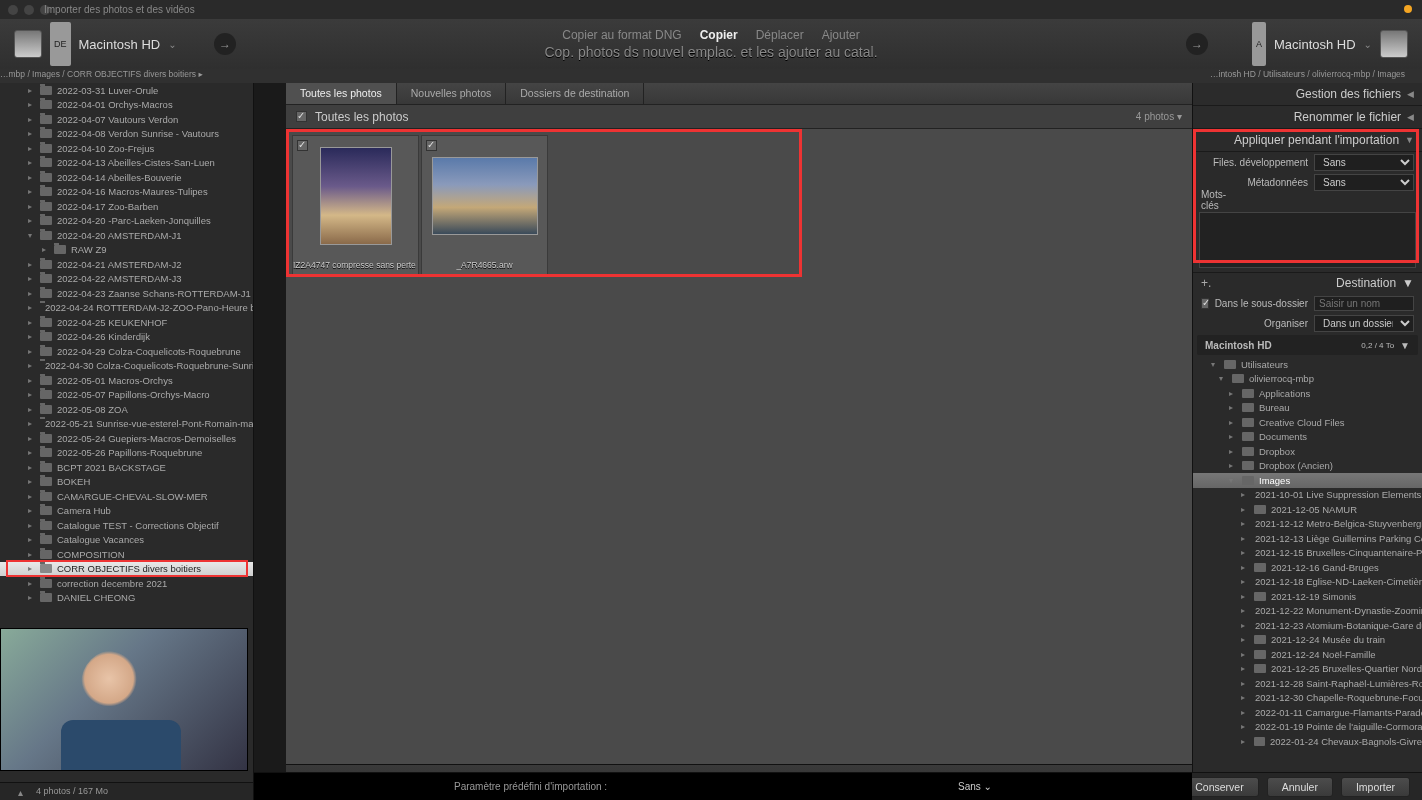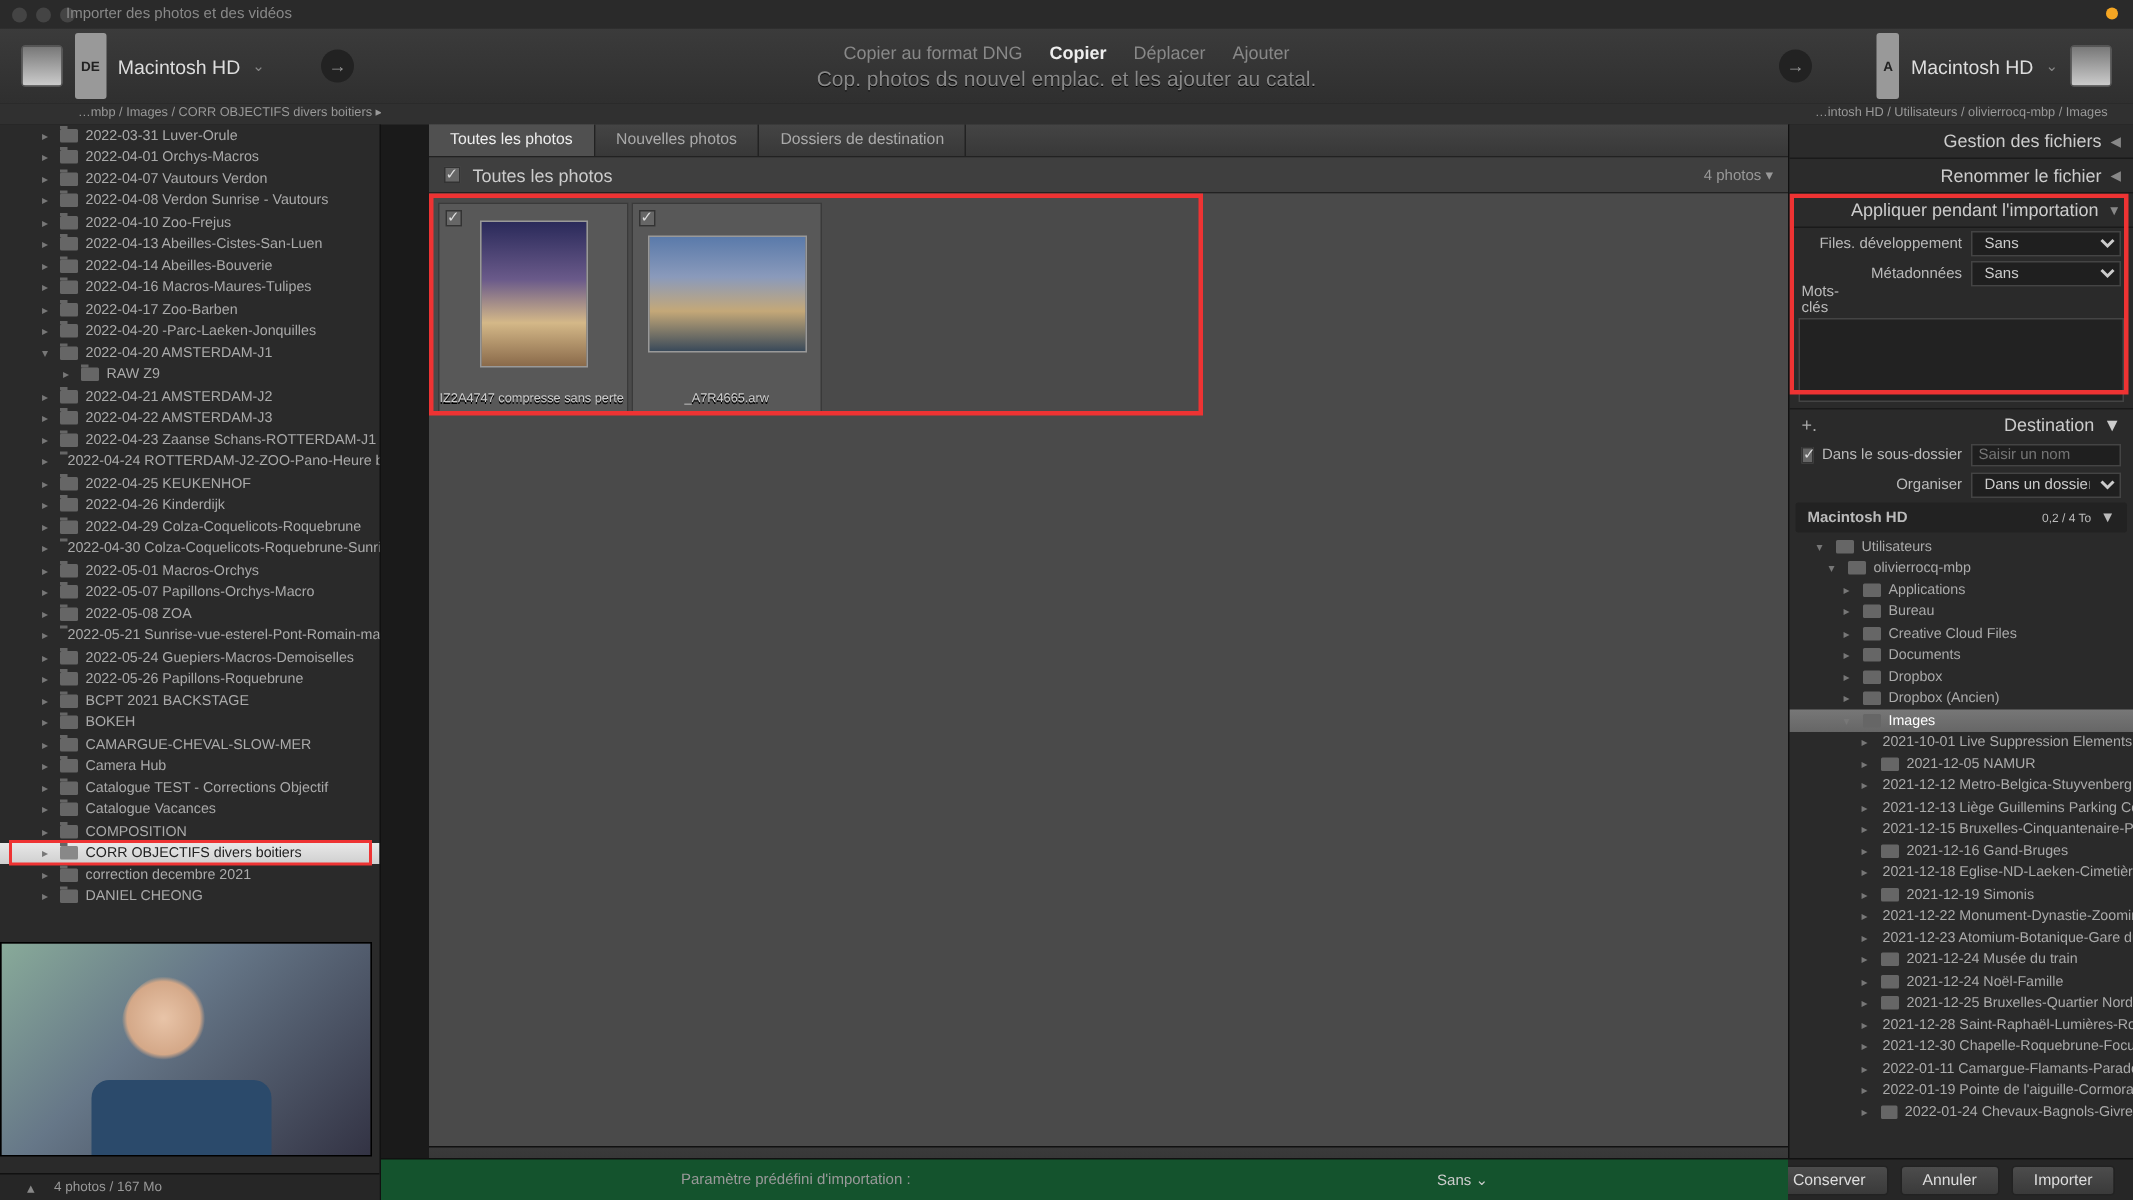--- a/index.html
+++ b/index.html
@@ -10,33 +10,33 @@
 .tb-dots { display: flex; gap: 6px; }
 .tb-dot { width: 10px; height: 10px; border-radius: 50%; background: #444; }
 .tb-title { position: absolute; left: 44px; color: #888; font-size: 10px; }
 .tb-right-dot { width:8px; height:8px; border-radius:50%; background:#f5a623; position:absolute; right:10px; top:5px; }
 
 
 .header { height: 50px; background: linear-gradient(#3b3b3b,#2f2f2f); display: flex; align-items: center; position: relative; }
 .hdr-left, .hdr-right { display: flex; align-items: center; gap: 8px; padding: 0 14px; }
 .hdr-right { margin-left: auto; }
 .hdr-disk { width: 28px; height: 28px; background: linear-gradient(#777,#ccc); border-radius: 3px; border: 1px solid #555; }
-.badge { background: #999; color: #222; font-size: 9px; font-weight: bold; padding: 17px 4px; border-radius: 2px; }
+.badge { background: #999; color: #222; font-size: 9px; font-weight: normal; padding: 17px 4px; border-radius: 2px; }
 .hdr-name { color: #ddd; font-size: 13px; }
 .hdr-chev { color: #888; }
 .hdr-arrow { width: 22px; height: 22px; border-radius: 50%; background: #222; display: flex; align-items: center; justify-content: center; color: #999; font-size: 12px; }
 .hdr-center { position: absolute; left: 50%; transform: translateX(-50%); text-align: center; }
 .hdr-actions { display: flex; gap: 18px; font-size: 12px; color: #888; justify-content: center;}
 .hdr-action.active { color: #eee; font-weight: bold; }
 .hdr-sub { font-size: 14px; color: #888; margin-top: 2px; text-shadow: 0 1px 0 #000; }
 .hdr-left, .hdr-right { width: 250px; }
 
 
 .breadcrumb-row { background: #303030; font-size: 8.5px; color: #999; display:flex; height:14px; }
-.bc-left { width:254px; padding-left: 52px; overflow:hidden; white-space:nowrap; }
+.bc-left { width:254px; overflow:hidden; white-space:nowrap; }
 .bc-right { width:230px; margin-left:auto; padding-left:18px; overflow:hidden; }
 
 
 .columns { display: flex; height: 717px; }
 .left-panel { width: 254px; background: #2a2a2a; display:flex; flex-direction:column; border-right: 1px solid #111; }
 .center-panel { flex: 1; background: #3a3a3a; display:flex; flex-direction:column; position: relative; margin-left: 32px; }
 .right-panel { width: 230px; background: #2a2a2a; border-left: 1px solid #111; display:flex; flex-direction:column; }
 
 
 .section-hdr { background: #2b2b2b; color: #ccc; font-size: 12px; padding: 4px 8px; text-align: right; display:flex; align-items:center; justify-content: flex-end; gap:6px; border-bottom: 1px solid #1a1a1a; }
@@ -91,21 +91,21 @@
 .dest-hdr .plus { position:absolute; left:8px; color:#aaa; font-size:12px; }
 
 .rp-tree-item { display:flex; align-items:center; height:14.5px; font-size:9.5px; color:#aaa; padding-left:12px; gap:5px; white-space:nowrap; overflow:hidden; }
 .rp-tree-item .arrow{ color:#777; font-size:8px; width:8px; }
 .rp-tree-item .fold { width:12px; height:9px; background:#666; border-radius:1px; }
 .rp-tree-item.i1{padding-left:18px;} .rp-tree-item.i2{padding-left:26px;} .rp-tree-item.i3{padding-left:36px;} .rp-tree-item.i4{padding-left:48px;}
 .rp-tree-item.sel { background:linear-gradient(#777,#666); color:#fff; }
 .action-bar { height:28px; background:#262626; display:flex; align-items:center; justify-content:flex-end; padding:0 12px; gap:8px; border-top:1px solid #111; position:absolute; right:0; bottom:0; width:230px; }
 .action-bar .btn { padding:3px 14px; }
 
-.preset-bar { position:absolute; bottom:0; left:254px; right:230px; height:28px; background:#14532d; display:flex; align-items:center; padding:0 200px 0 200px; font-size:10px; color:#999; border-top:1px solid #111; }
+.preset-bar { position:absolute; bottom:0; left:254px; right:230px; height:28px; background:#000000; display:flex; align-items:center; padding:0 200px 0 200px; font-size:10px; color:#999; border-top:1px solid #111; }
 .preset-sel { margin-left:auto; color:#ccc; }
 
 
 .webcam { position:absolute; left:0; bottom:29px; width:248px; height:143px; background:linear-gradient(135deg,#8a9 0%, #678 40%, #334 100%); border:1px solid #000; overflow:hidden; }
 .webcam::after{ content:''; position:absolute; left:80px; top:20px; width:70px; height:85px; background: radial-gradient(circle at 40% 35%, #e8c4a8 0%, #d4a888 35%, transparent 40%); border-radius: 35px 35px 20px 20px; }
 .webcam .body{ position:absolute; left:60px; bottom:0; width:120px; height:50px; background:#2b4a6b; border-radius:12px 12px 0 0; }
 
 
 .left-status { height:18px; background:#262626; font-size:9px; color:#999; padding:3px 8px; border-top:1px solid #111; position:relative;}
 .left-status .expand{ position:absolute; left:18px; bottom:2px; color:#888; font-size:10px; }

